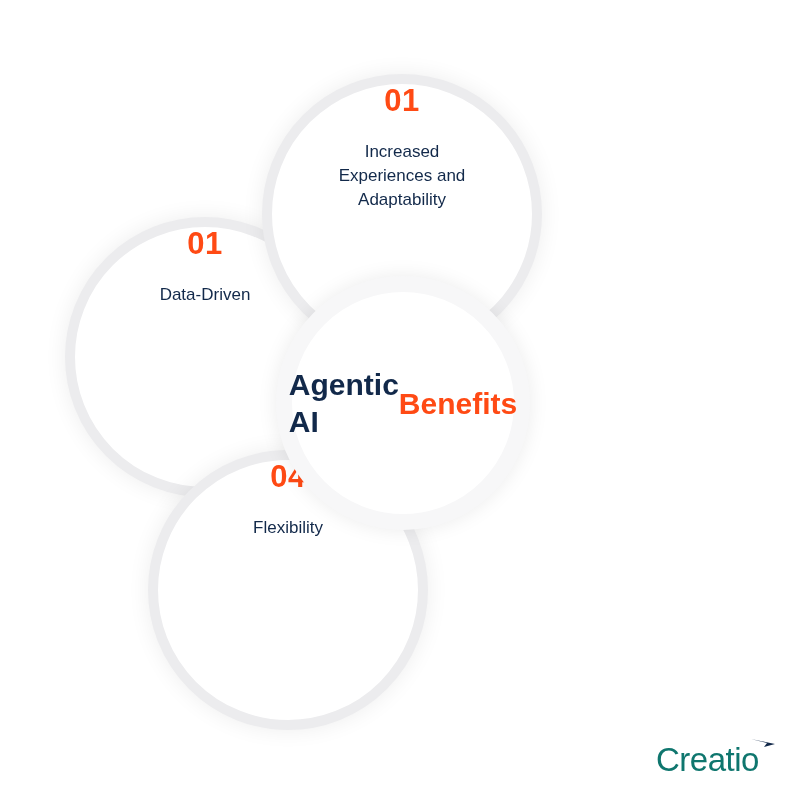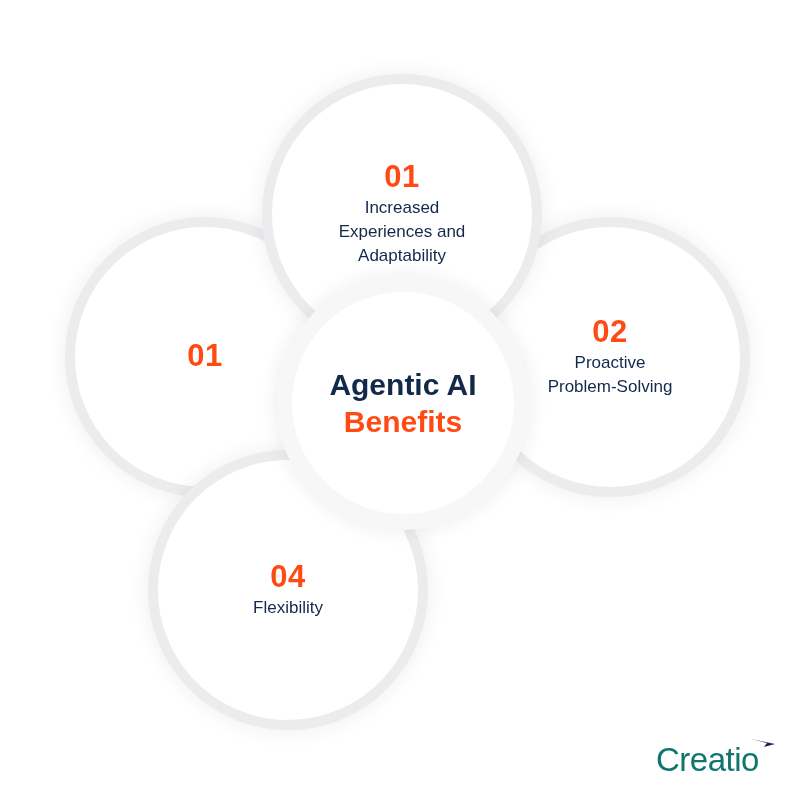--- a/index.html
+++ b/index.html
@@ -4,61 +4,55 @@
 <style>
   html, body { margin: 0; padding: 0; background: #ffffff; }
   body { width: 805px; height: 805px; position: relative; overflow: hidden;
          font-family: "Liberation Sans", "DejaVu Sans", sans-serif; }
   .stage { position: absolute; left: 0; top: 0; width: 805px; height: 805px; }
   .circle {
     position: absolute; width: 280px; height: 280px; border-radius: 50%;
     background: #ffffff; box-sizing: border-box;
     border: 10px solid #ececee;
     box-shadow: 0 0 22px rgba(0,0,0,0.07);
-    display: flex; flex-direction: column; align-items: center; justify-content: center;
+    display: flex; flex-direction: column; align-items: center; justify-content: flex-start;
     text-align: center;
   }
   .num { position: relative; font-weight: 700; color: #ff4a14; font-size: 31px; line-height: 34px; letter-spacing: 0.5px; }
-  .label { position: relative; color: #12294a; font-size: 17px; line-height: 24px; margin-top: 2px; }
+  .label { position: relative; color: #12294a; font-size: 17px; line-height: 24px; margin-top: 22px; }
   .c1 { left: 262px; top: 74px; z-index: 3; }
   .c2 { left: 470px; top: 217px; z-index: 2; }
   .c3 { left: 385px; top: 450px; z-index: 4; }
   .c4 { left: 148px; top: 450px; z-index: 3; }
   .c5 { left: 65px; top: 217px; z-index: 2; }
   .center {
     position: absolute; left: 276px; top: 276px; width: 254px; height: 254px; border-radius: 50%;
     background: #ffffff; z-index: 10; box-sizing: border-box;
     border: 16px solid #f7f7f8;
     box-shadow: 0 0 20px rgba(0,0,0,0.08);
-    display: flex; flex-direction: column; align-items: center; justify-content: center;
+    display: flex; flex-direction: row; align-items: center; justify-content: center;
   }
   .center-title { font-size: 30px; line-height: 37px; font-weight: 600; color: #12294a; }
   .center-sub { font-size: 30px; line-height: 37px; font-weight: 600; color: #ff4a14; }
   .logo { position: absolute; left: 656px; top: 740px; height: 40px; z-index: 20; }
   .logo-text { font-size: 33px; color: #0f766e; letter-spacing: -0.5px; line-height: 40px; }
   .logo-mark { position: absolute; left: 94px; top: -2px; width: 26px; height: 10px; }
 </style>
 </head>
 <body>
 
 <div class="stage">
 
   <div class="circle c5">
     <div class="num">01</div>
     <div class="label">
+      <div>Data-Driven</div>
     </div>
   </div>
 
-  <div class="circle c2">
-    <div class="num">02</div>
-    <div class="label">
-      <div>Proactive</div>
-      <div>Problem-Solving</div>
-    </div>
-  </div>
 
   <div class="circle c1">
     <div class="num">01</div>
     <div class="label">
       <div>Increased</div>
       <div>Experiences and</div>
       <div>Adaptability</div>
     </div>
   </div>
 

